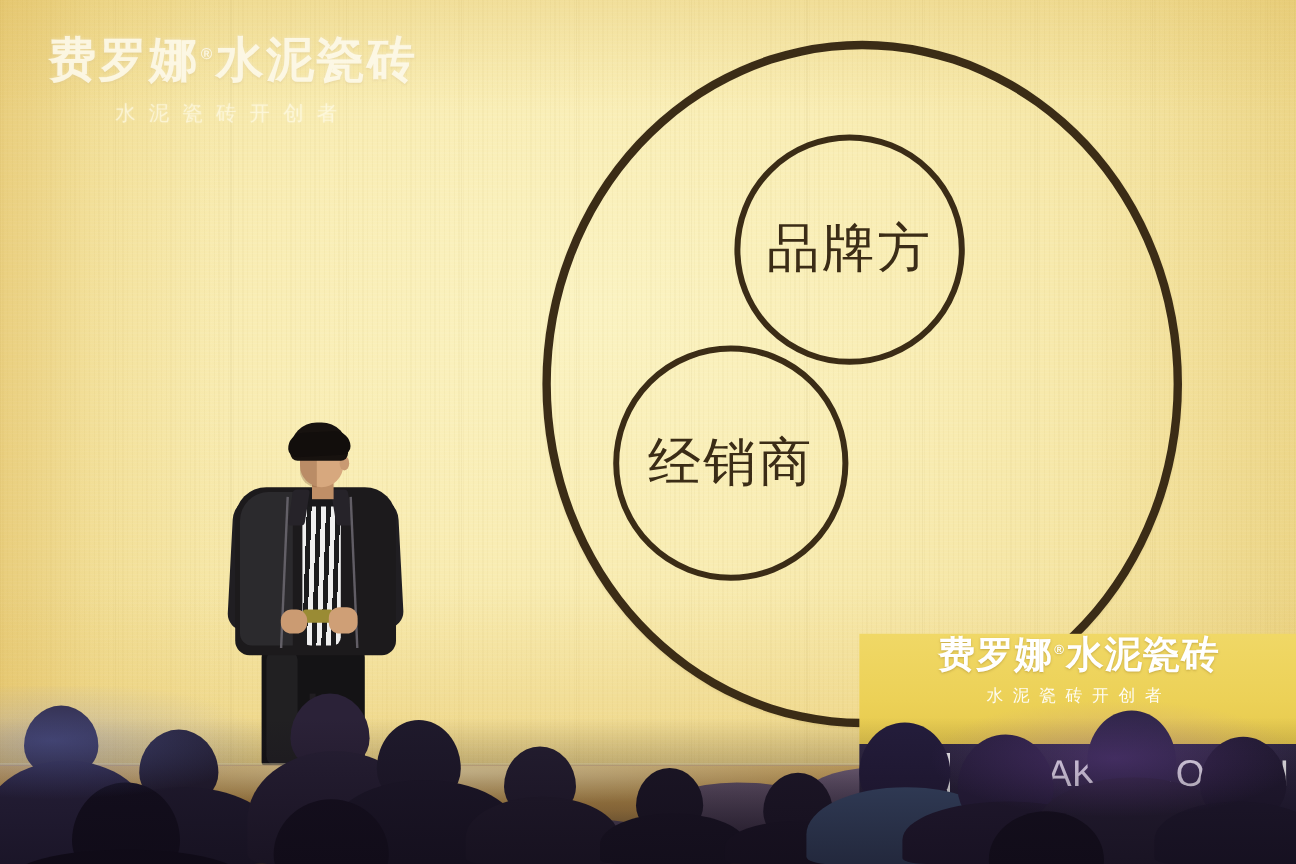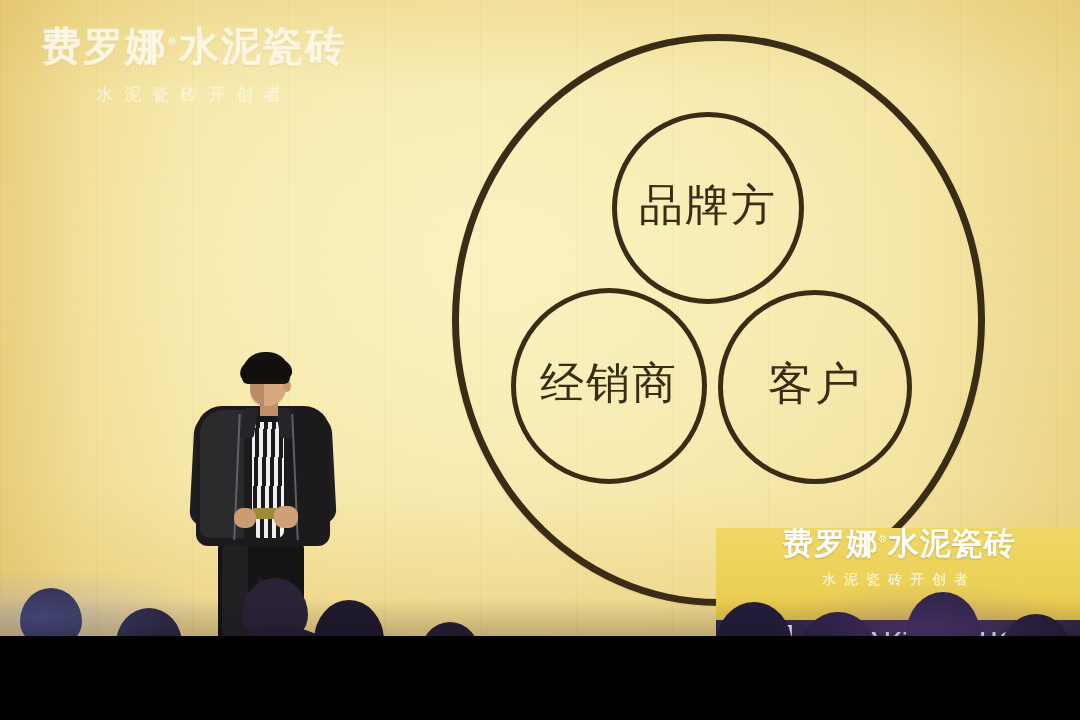--- a/index.html
+++ b/index.html
@@ -1,21 +1,21 @@
 <!DOCTYPE html>
 <html><head>
 <meta charset="utf-8">
 <style>
   html,body{margin:0;padding:0;background:#000;}
   *{box-sizing:border-box;}
   #stage{
     position:relative;
-    width:1080px;height:636px;
+    width:1080px;height:720px;
     overflow:hidden;
-    font-family:Liberation Mono, monospace;
+    font-family:Liberation Sans, sans-serif;
     background:#6d28d9;
   }
 
   
   #screen{
     position:absolute;left:0;top:0;width:1080px;height:638px;
     background:
       radial-gradient(ellipse 700px 520px at 46% 40%, #fbf3c2 0%, #f9edb4 40%, #f5e5a3 70%, #f0dd94 100%);
     overflow:hidden;
   }
@@ -269,23 +269,20 @@
     </div>
 
 
     <div id="venn">
       <div class="circ" id="circ-outer"></div>
       <div class="circ" id="circ-brand">
         <span class="circ-label">品牌方</span>
       </div>
       <div class="circ" id="circ-dealer">
         <span class="circ-label">经销商</span>
-      </div>
-      <div class="circ" id="circ-client">
-        <span class="circ-label">客户</span>
       </div>
     </div>
 
     <div id="speaker">
       <div class="sp" id="sp-armL"></div>
       <div class="sp" id="sp-armR"></div>
       <div class="sp" id="sp-pants"></div>
       <div class="sp" id="sp-pantsHi"></div>
       <div class="sp" id="sp-pantsGap"></div>
       <div class="sp" id="sp-jacket"></div>

